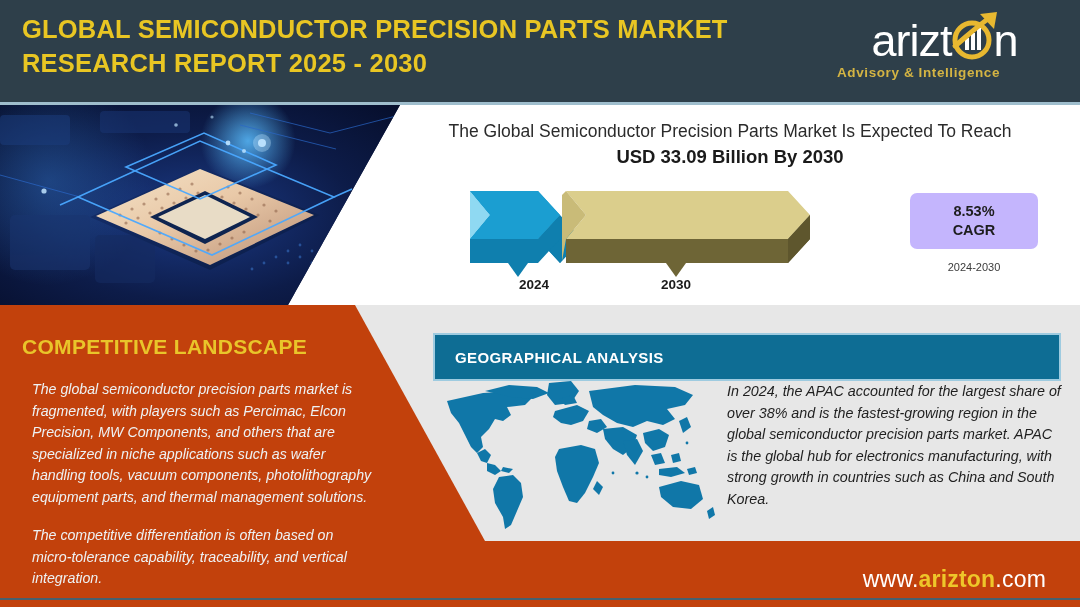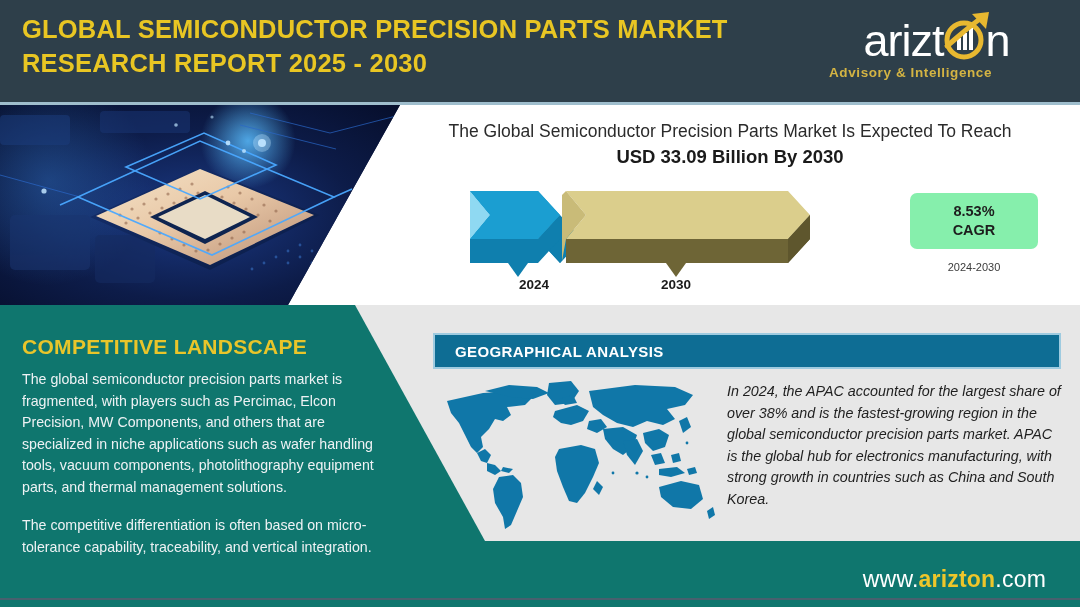--- a/index.html
+++ b/index.html
@@ -39,21 +39,21 @@
     font-size: 25.5px;
     font-weight: bold;
     line-height: 34px;
     letter-spacing: 0.2px;
     text-transform: uppercase;
   }
 
   
   .logo-wrap {
     position: absolute;
-    right: 36px; top: 16px;
+    right: 28px; top: 16px;
     width: 215px; height: 74px;
   }
   .logo-mark {
     position: relative;
     height: 50px;
     display: flex;
     align-items: center;
     justify-content: center;
   }
   .logo-word {
@@ -126,21 +126,21 @@
     position: absolute;
     font-size: 13.5px;
     font-weight: bold;
     color: #1a1a1a;
     text-align: center;
   }
   .cagr-badge {
     position: absolute;
     left: 440px; top: 8px;
     width: 128px; height: 56px;
-    background: #86efac;
+    background: #c4b5fd;
     border-radius: 7px;
     display: flex;
     flex-direction: column;
     align-items: center;
     justify-content: center;
     color: #1d1d1d;
     font-size: 14.5px;
     font-weight: bold;
     line-height: 19px;
   }
@@ -151,21 +151,21 @@
     text-align: center;
     color: #3b3b3b;
     font-size: 11px;
   }
 
   
   .lower {
     position: absolute;
     left: 0; top: 305px;
     width: 1080px; height: 302px;
-    background: #0f766e;
+    background: #c2410c;
   }
   .light-panel {
     position: absolute;
     left: 0; top: 0;
     width: 1080px; height: 236px;
     background: #e7e7e7;
     clip-path: polygon(355px 0, 1080px 0, 1080px 100%, 485px 100%);
   }
   .comp-head {
     position: absolute;
@@ -176,27 +176,27 @@
     letter-spacing: 0.3px;
   }
   .comp-body {
     position: absolute;
     left: 22px; top: 64px;
     width: 362px;
     color: #eef2f4;
     font-size: 14.2px;
     line-height: 21.5px;
   }
-  .comp-body p { margin: 0; }
+  .comp-body p { margin: 10px; font-style: italic; }
   .comp-body p + p { margin-top: 17px; }
 
   .geo-head-bar {
     position: absolute;
     left: 433px; top: 28px;
-    width: 628px; height: 36px;
+    width: 628px; height: 48px;
     background: #0e6d94;
     border: 2px solid #9ecbe0;
     box-sizing: border-box;
     display: flex;
     align-items: center;
   }
   .geo-head-text {
     color: #ffffff;
     font-size: 15px;
     font-weight: bold;

